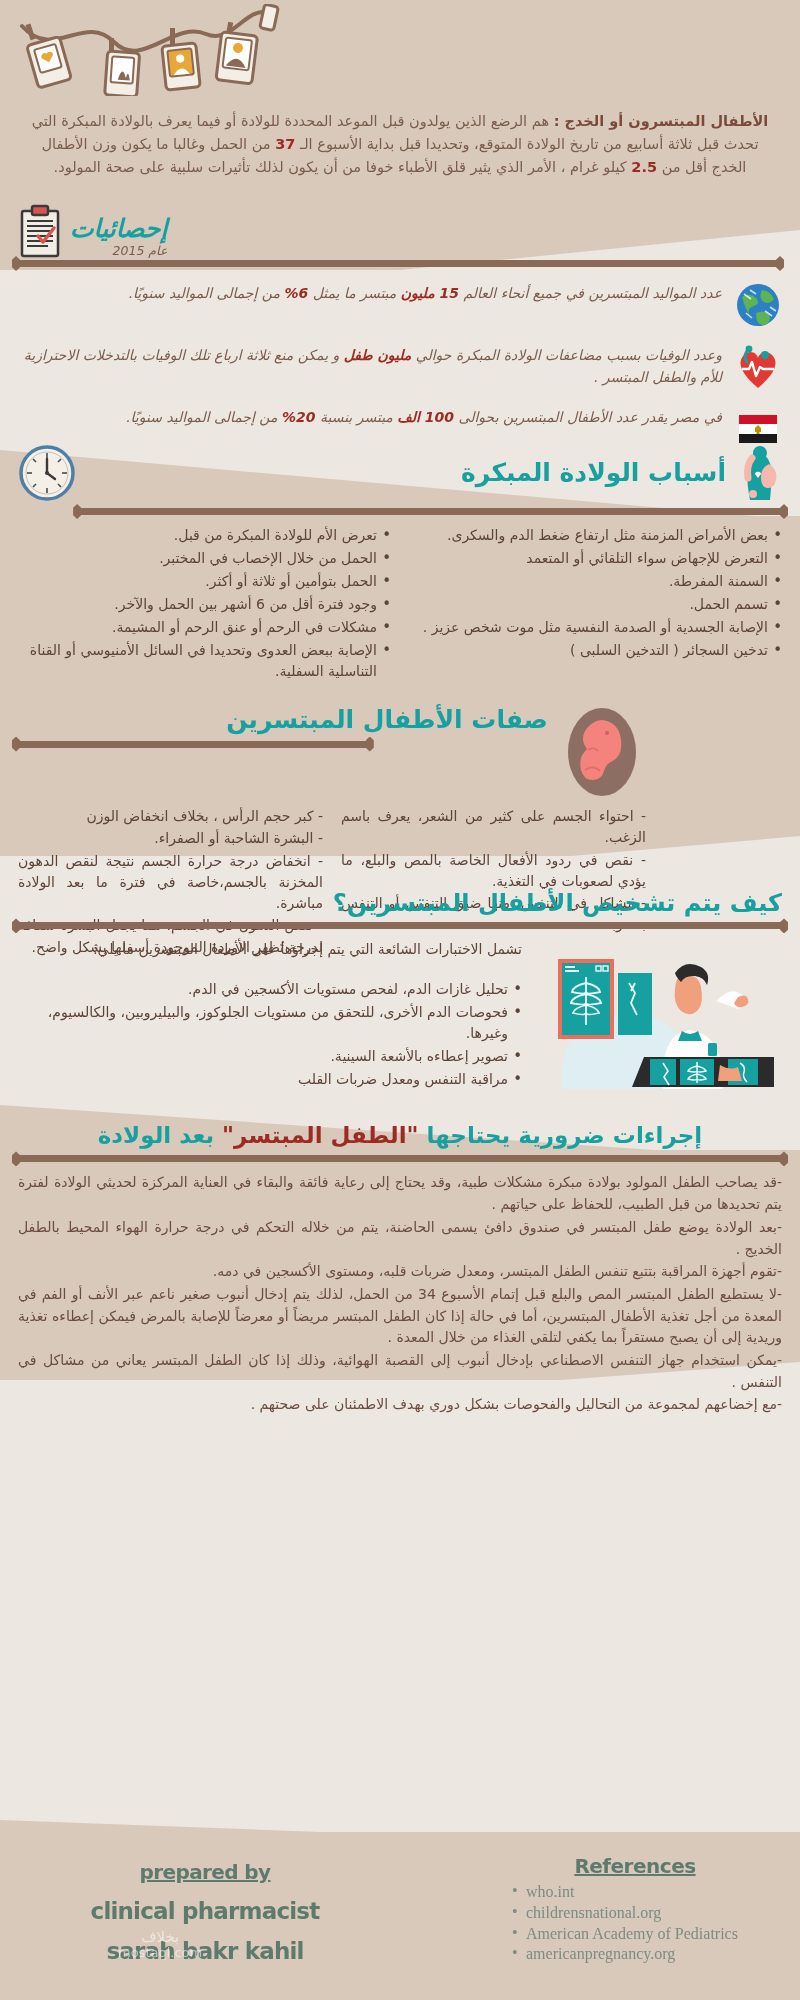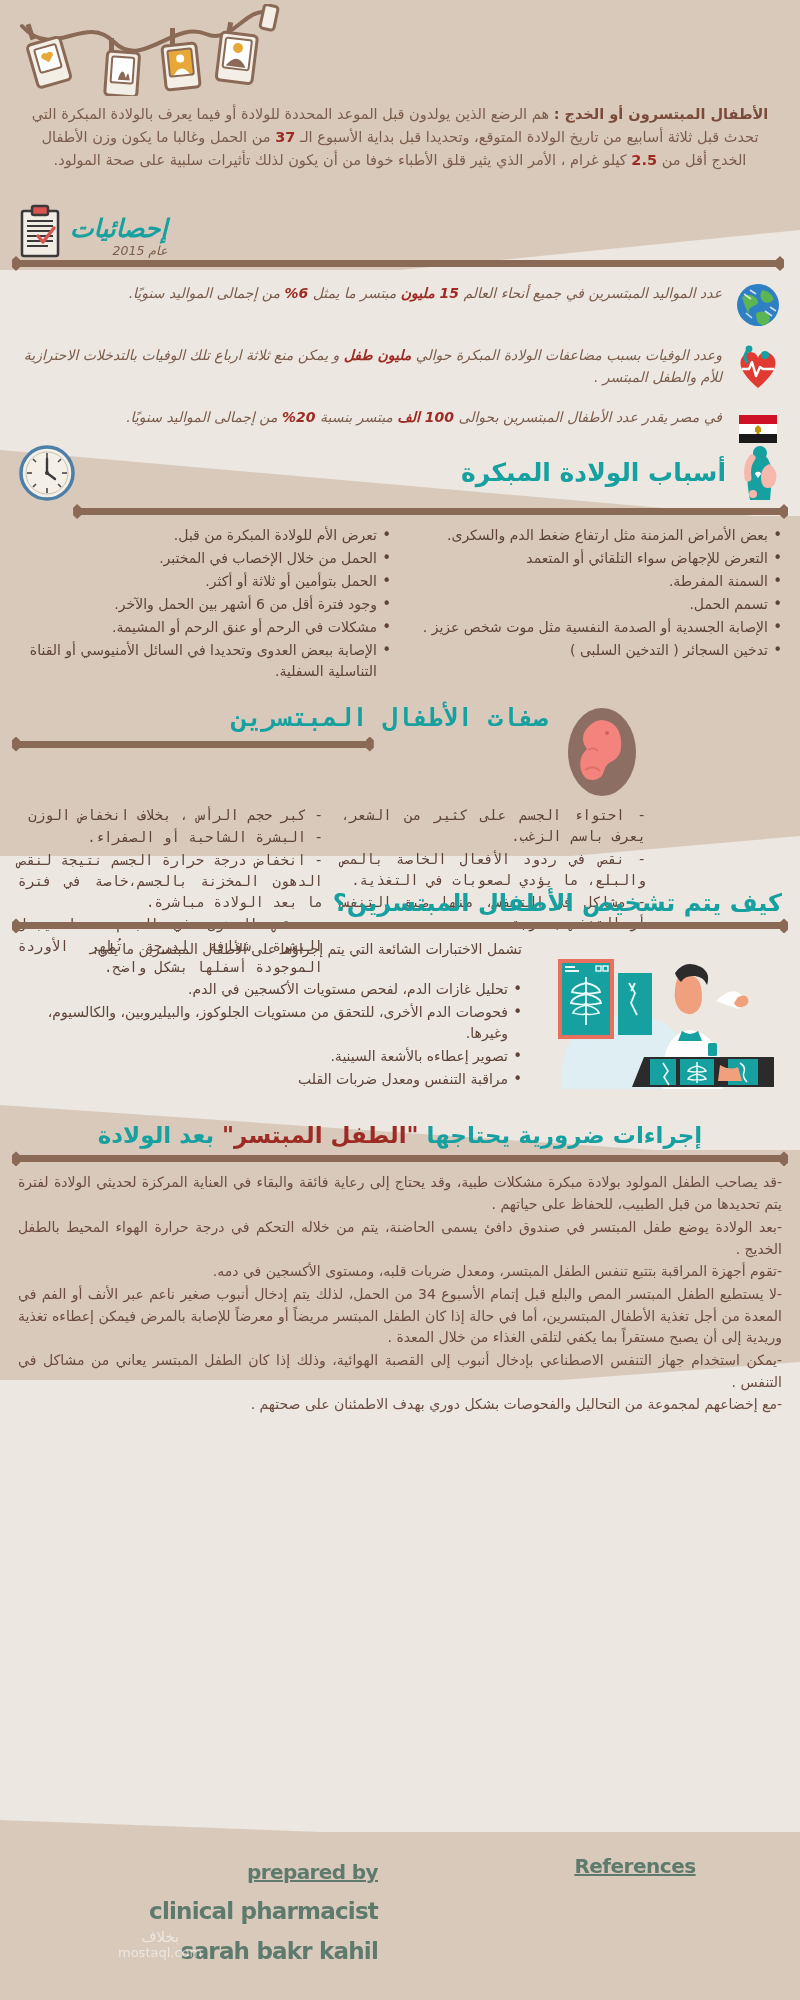--- a/index.html
+++ b/index.html
@@ -57,21 +57,21 @@
     position: absolute; top: -4px;
     width: 8px; height: 15px;
     background: #8a6a56;
     clip-path: polygon(50% 0, 100% 25%, 100% 75%, 50% 100%, 0 75%, 0 25%);
   }
   .rule::before { left: -6px; }
   .rule::after  { right: -6px; }
 
   
   .intro {
-    position: absolute; top: 97px; right: 0; width: 800px;
+    position: absolute; top: 104px; right: 0; width: 800px;
     padding: 6px 22px 0 22px;
     color: #7b5c4b;
     font-size: 14.5px;
     line-height: 1.58;
     text-align: center;
   }
   .intro b { color: #7b4a3a; font-weight: bold; }
   .hl { color: #9d2b23; font-weight: bold; }
 
   
@@ -111,21 +111,21 @@
   ul.dots li {
     position: relative; padding-right: 14px;
     color: #5e4337; font-size: 14px; line-height: 1.5;
     text-align: right; margin-bottom: 2px;
   }
   ul.dots li::before {
     content: "•"; position: absolute; right: 0; top: -1px; font-size: 15px; color: #5e4337;
   }
 
   
-  .chars { position: absolute; top: 706px; left: 0; width: 664px; padding: 0 18px; font-family: Liberation Mono, monospace; }
+  .chars { position: absolute; top: 706px; left: 0; width: 664px; padding: 0 18px; }
   .dash-list { list-style: none; }
   .dash-list li {
     color: #5e4337; font-size: 14px; line-height: 1.52;
     text-align: justify; margin-bottom: 1px;
   }
 
   
   .diag { position: absolute; top: 890px; left: 0; width: 800px; padding: 0 18px; }
   .diag-body { display: flex; gap: 10px; margin-top: 10px; }
   .diag-left { width: 250px; min-width: 250px; position: relative; }
@@ -151,21 +151,21 @@
     color: #5e7a6c; font-size: 20px; font-weight: bold; text-decoration: underline;
     text-align: center; margin-bottom: 4px; letter-spacing: -0.5px;
   }
   .refs ul { list-style: none; text-align: left; }
   .refs li {
     position: relative; padding-left: 16px; color: #7c8b83;
     font-family: "Liberation Serif", serif; font-size: 16px; line-height: 1.3;
   }
   .refs li::before { content: "•"; position: absolute; left: 2px; top: -1px; color: #7c8b83; }
 
-  .prep { position: absolute; left: 48px; top: 28px; width: 330px; text-align: right; direction: ltr; }
+  .prep { position: absolute; left: 40px; top: 28px; width: 330px; text-align: center; direction: ltr; }
   .prep-by {
     color: #5e7a6c; font-size: 20px; font-weight: bold; text-decoration: underline;
     letter-spacing: -0.6px; margin-bottom: 14px;
   }
   .prep-role, .prep-name {
     color: #5e7a6c; font-size: 23px; font-weight: bold; letter-spacing: -0.8px;
   }
   .prep-role { margin-bottom: 14px; }
 
   .watermark {
@@ -502,20 +502,26 @@
       <li>-تقوم أجهزة المراقبة بتتبع تنفس الطفل المبتسر، ومعدل ضربات قلبه، ومستوى الأكسجين في دمه.</li>
       <li>-لا يستطيع الطفل المبتسر المص والبلع قبل إتمام الأسبوع 34 من الحمل، لذلك يتم إدخال أنبوب صغير ناعم عبر الأنف أو الفم في المعدة من أجل تغذية الأطفال المبتسرين، أما في حالة إذا كان الطفل المبتسر مريضاً أو معرضاً للإصابة بالمرض فيمكن إعطاءه تغذية وريدية إلى أن يصبح مستقراً بما يكفي لتلقي الغذاء من خلال المعدة .</li>
       <li>-يمكن استخدام جهاز التنفس الاصطناعي بإدخال أنبوب إلى القصبة الهوائية، وذلك إذا كان الطفل المبتسر يعاني من مشاكل في التنفس .</li>
       <li>-مع إخضاعهم لمجموعة من التحاليل والفحوصات بشكل دوري بهدف الاطمئنان على صحتهم .</li>
     </ul>
   </div>
 
   <div class="footer">
     <div class="refs">
       <div class="refs-title">References</div>
+      <ul>
+        <li>who.int</li>
+        <li>childrensnational.org</li>
+        <li>American Academy of Pediatrics</li>
+        <li>americanpregnancy.org</li>
+      </ul>
     </div>
 
     <div class="prep">
       <div class="prep-by">prepared by</div>
       <div class="prep-role">clinical pharmacist</div>
       <div class="prep-name">sarah bakr kahil</div>
     </div>
 
     <div class="watermark">
       <span class="wm-ar">بخلاف</span>

